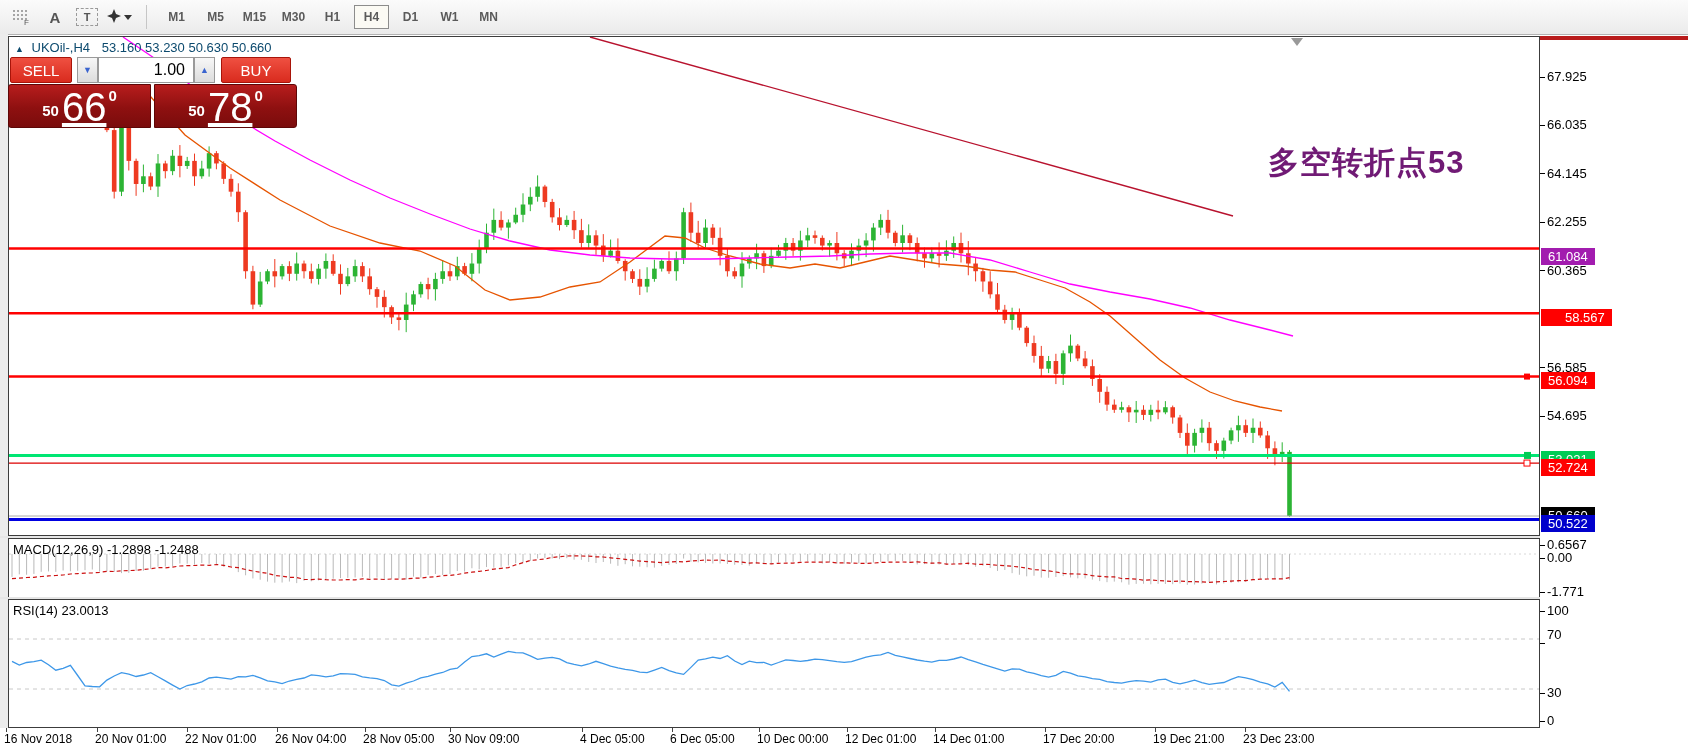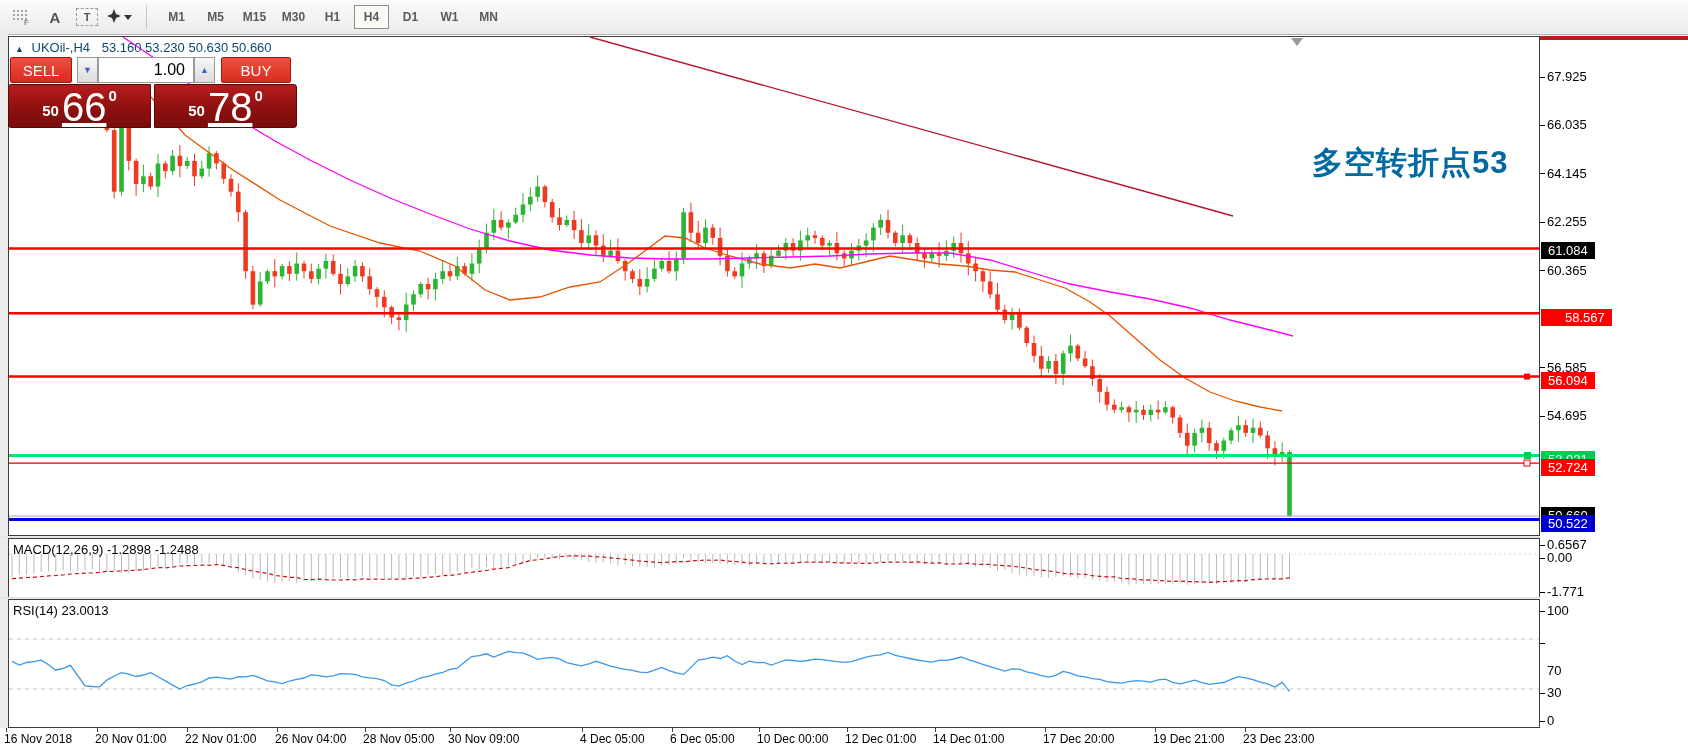--- a/index.html
+++ b/index.html
@@ -48,22 +48,22 @@
   .vol{position:absolute;box-sizing:border-box;border:1px solid #9a9a9a;font-size:16px;
        text-align:right;padding:0 8px;font-family:"Liberation Sans",sans-serif;color:#000;}
   .bigpx{position:absolute;box-sizing:border-box;color:#fff;
          background:linear-gradient(180deg,#b71d1d 0%,#8e1010 55%,#7a0c0c 100%);
          border:1px solid #5e0707;display:flex;align-items:flex-end;justify-content:center;
          padding-bottom:3px;cursor:pointer;}
   .bigpx .sm{font-size:15px;font-weight:bold;margin:0 3px 5px 0;}
   .bigpx .bg{font-size:40px;line-height:34px;text-decoration:underline;}
   .bigpx .sp{font-size:15px;font-weight:bold;margin:0 0 20px 2px;}
   
-  .annotation{position:absolute;left:1312px;top:142px;font-size:31px;font-weight:600;
-              color:#0369a1;z-index:4;letter-spacing:1px;white-space:nowrap;}
+  .annotation{position:absolute;left:1268px;top:142px;font-size:31px;font-weight:600;
+              color:#701a75;z-index:4;letter-spacing:1px;white-space:nowrap;}
   .shift-tri{position:absolute;left:1291px;top:38px;width:0;height:0;z-index:2;
              border-left:6px solid transparent;border-right:6px solid transparent;
              border-top:8px solid #999;}
 </style>
 </head>
 <body>
 
 <div class="screen">
 
   <div class="toolbar">
@@ -123,37 +123,37 @@
       <div class="axis-tick" style="top: 133px;"></div>
       <div class="axis-label" style="top: 125.995px;">64.145</div>
       <div class="axis-tick" style="top: 182px;"></div>
       <div class="axis-label" style="top: 174.492px;">62.255</div>
       <div class="axis-tick" style="top: 230px;"></div>
       <div class="axis-label" style="top: 222.99px;">60.365</div>
       <div class="axis-tick" style="top: 327px;"></div>
       <div class="axis-label" style="top: 319.984px;">56.585</div>
       <div class="axis-tick" style="top: 376px;"></div>
       <div class="axis-label" style="top: 368.482px;">54.695</div>
-      <div class="axis-badge" style="top: 202px; background: #000000;">61.084</div>
+      <div class="axis-badge" style="top: 208px; background: #a21caf;">61.084</div>
       <div class="axis-badge" style="top: 268.626px; background: rgb(255, 0, 0); padding-left: 24px;">58.567</div>
       <div class="axis-badge" style="top: 332.083px; background: rgb(255, 0, 0);">56.094</div>
       <div class="axis-badge" style="top: 410.937px; background: rgb(0, 204, 85);">53.021</div>
       <div class="axis-badge" style="top: 418.558px; background: rgb(255, 0, 0);">52.724</div>
       <div class="axis-badge" style="top: 466.52px; background: rgb(0, 0, 0);">50.660</div>
       <div class="axis-badge" style="top: 475.061px; background: rgb(0, 0, 204);">50.522</div>
       <div class="axis-tick" style="top: 505px;"></div>
       <div class="axis-label" style="top: 497px;">0.6567</div>
       <div class="axis-tick" style="top: 518px;"></div>
       <div class="axis-label" style="top: 510px;">0.00</div>
       <div class="axis-tick" style="top: 552px;"></div>
       <div class="axis-label" style="top: 544px;">-1.771</div>
       <div class="axis-tick" style="top: 571px;"></div>
       <div class="axis-label" style="top: 563px;">100</div>
       <div class="axis-tick" style="top: 603px;"></div>
-      <div class="axis-label" style="top: 623px;">70</div>
+      <div class="axis-label" style="top: 587px;">70</div>
       <div class="axis-tick" style="top: 653px;"></div>
       <div class="axis-label" style="top: 645px;">30</div>
       <div class="axis-tick" style="top: 681px;"></div>
       <div class="axis-label" style="top: 673px;">0</div>
     </div>
   <div class="time-strip" id="time-strip">
       <div class="time-tick" style="left: 6px;"></div>
       <div class="time-label" style="left: 4px;">16 Nov 2018</div>
       <div class="time-tick" style="left: 97px;"></div>
       <div class="time-label" style="left: 95px;">20 Nov 01:00</div>

